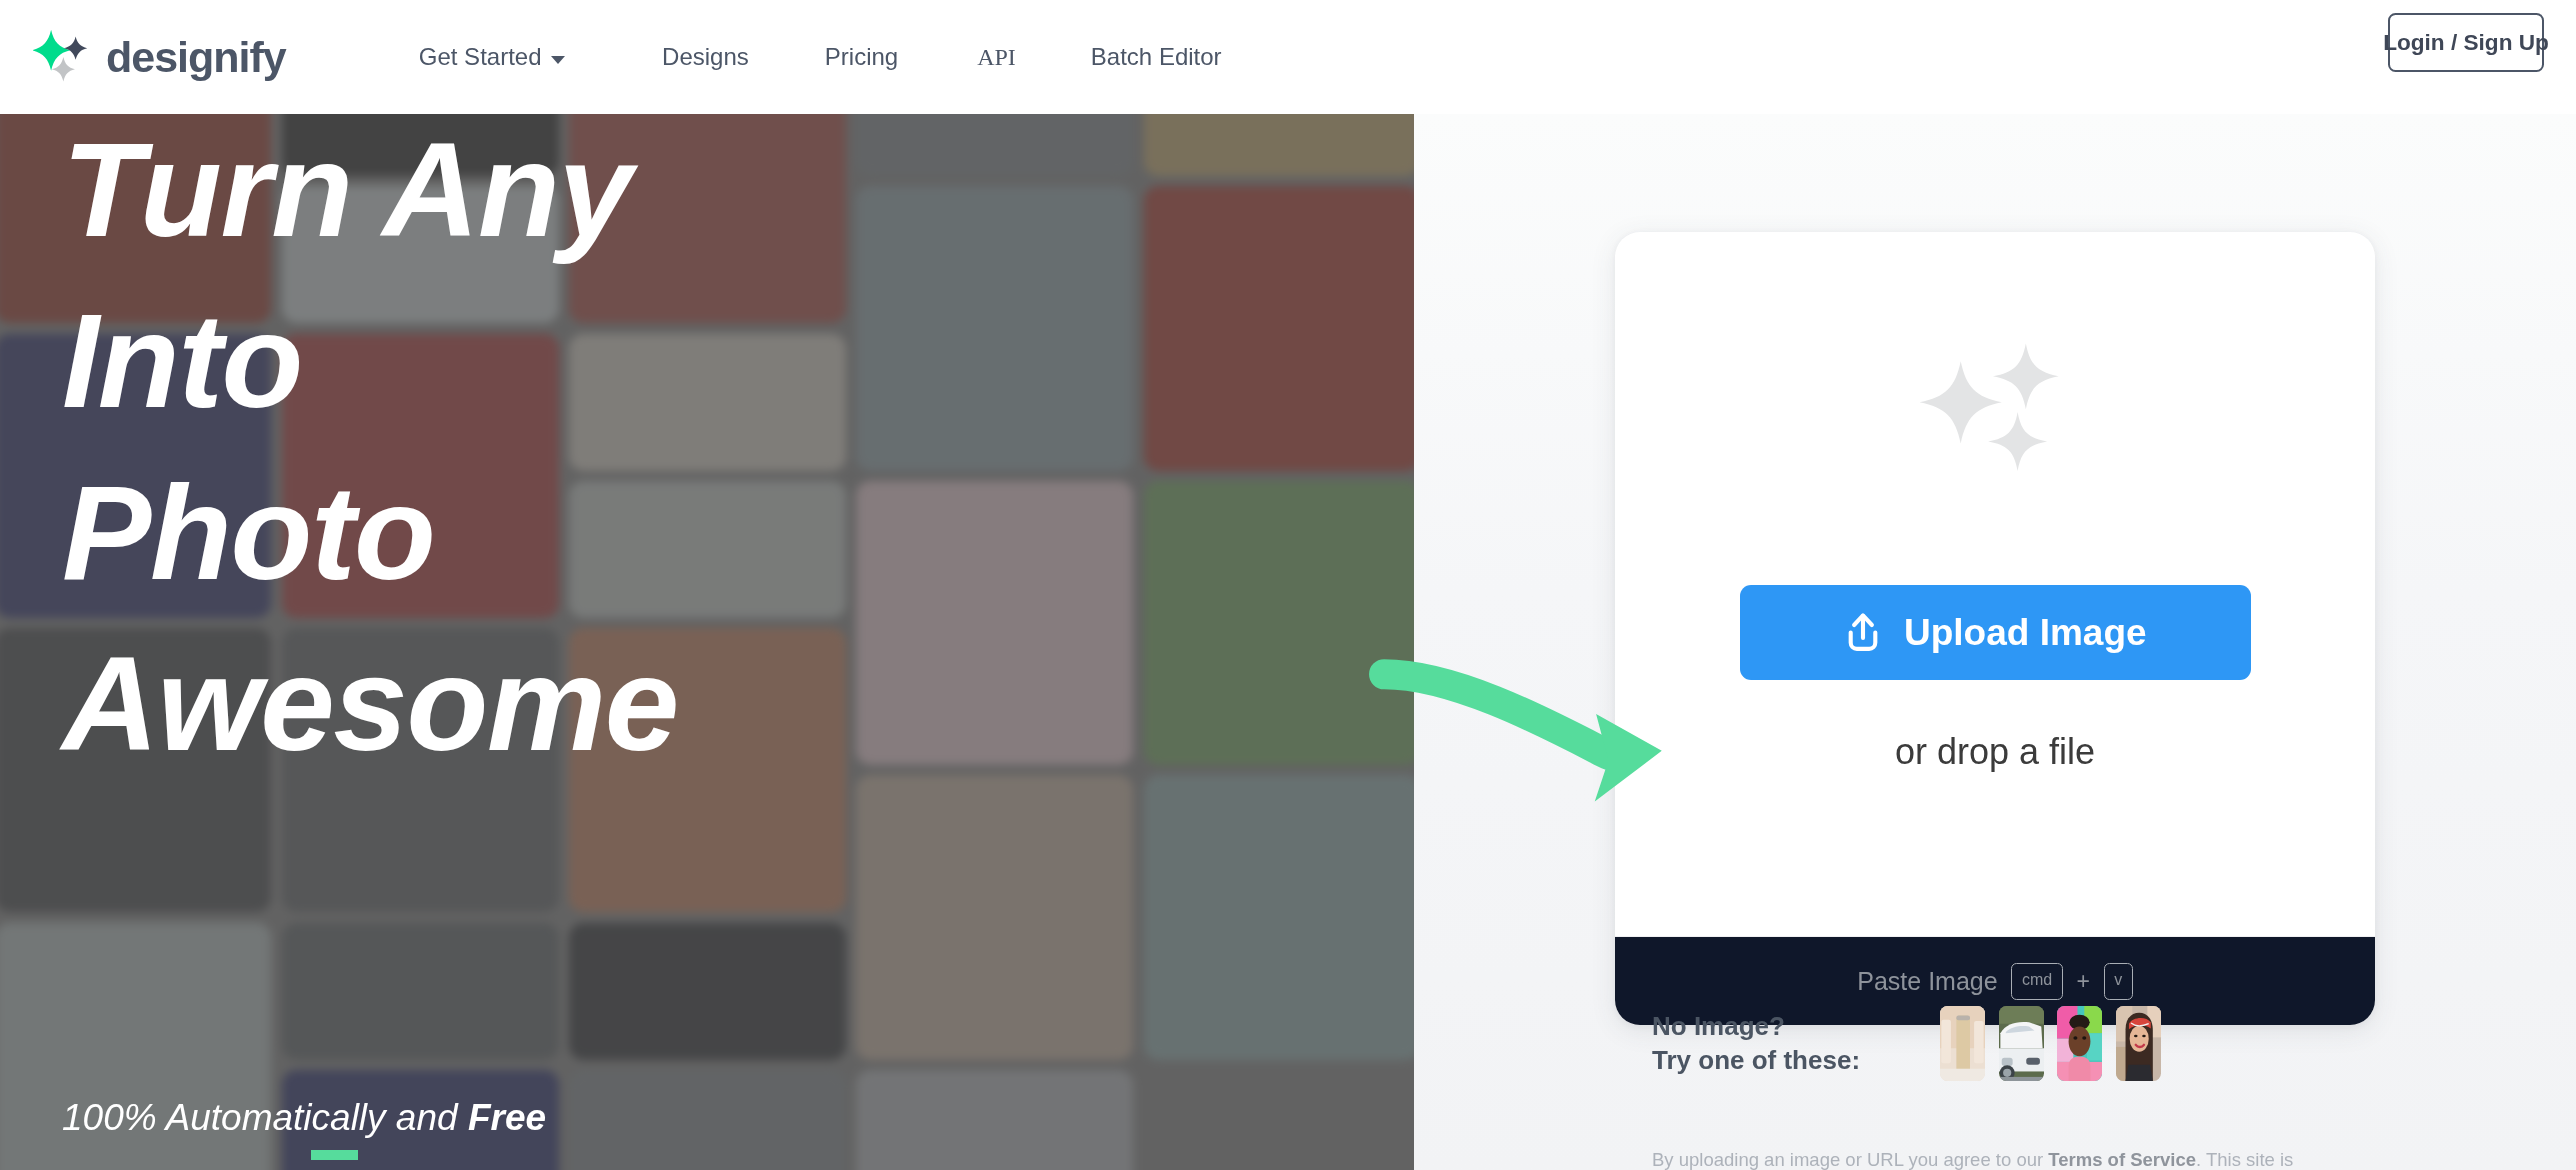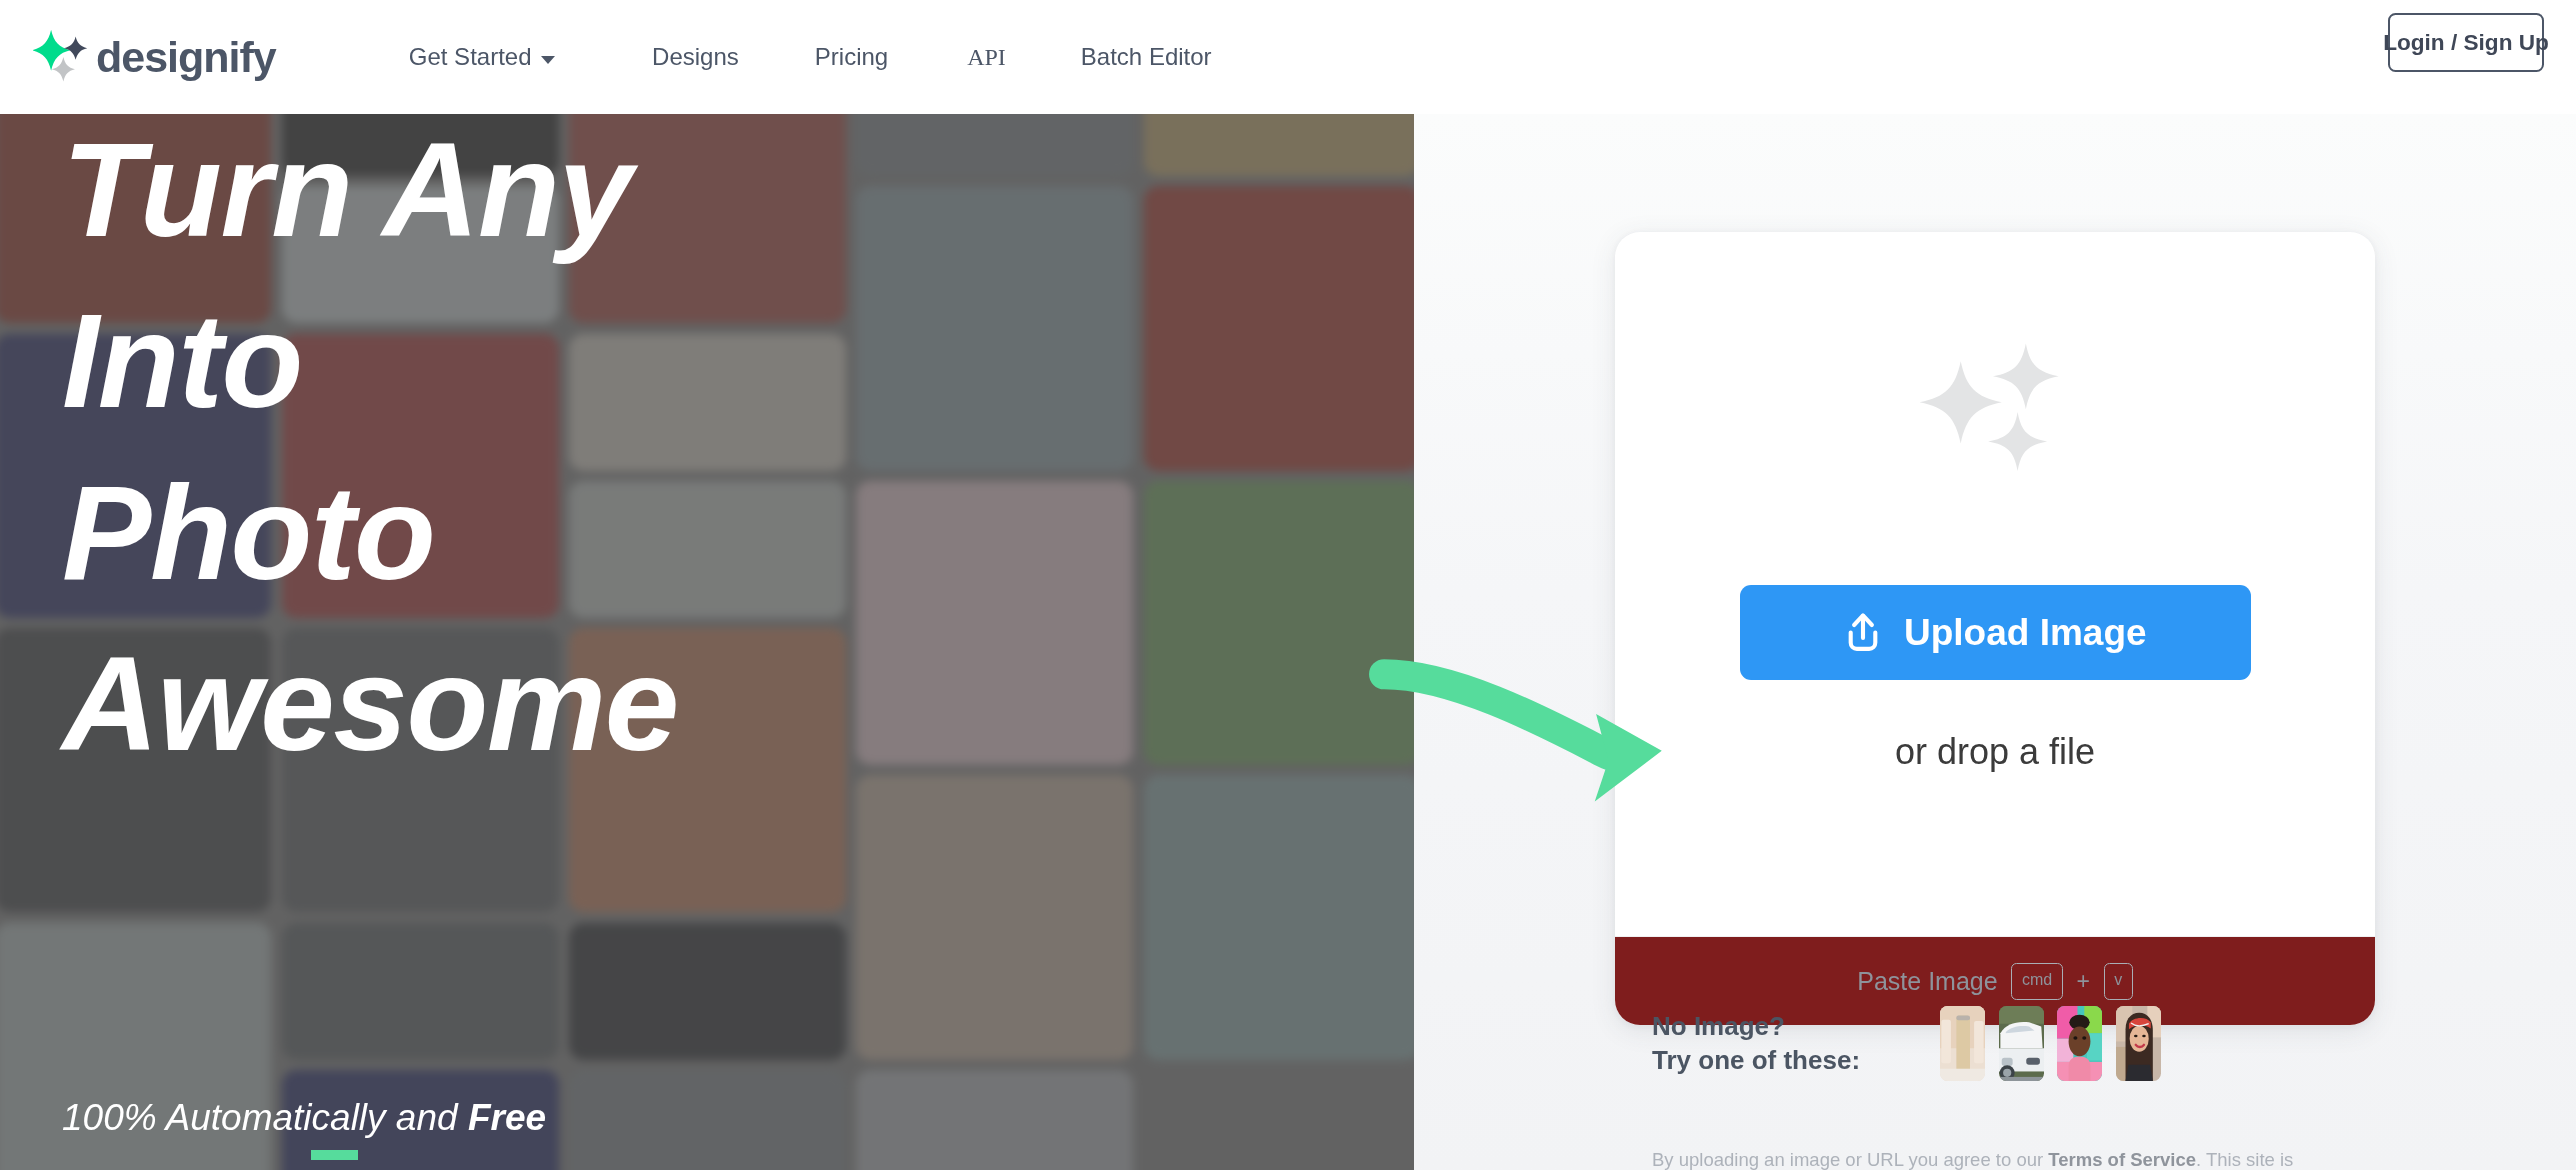--- a/index.html
+++ b/index.html
@@ -17,21 +17,21 @@
   
   .header {
     position: absolute; top: 0; left: 0;
     width: 2576px; height: 114px;
     background: #ffffff;
     display: flex; align-items: center;
     z-index: 40;
   }
   .brand {
     display: flex; align-items: center;
-    margin-left: 33px; gap: 5px;
+    margin-left: 33px; gap: 15px;
   }
   .brand-mark { position: relative; width: 58px; height: 60px; flex: none; }
   .brand-name {
     font-size: 43px; font-weight: bold; color: #4c5667;
     letter-spacing: -1px; line-height: 1;
   }
 
   .nav { display: flex; align-items: center; margin-left: 133px; gap: 13px; }
   .nav-item {
     font-size: 24px; color: #4c5667; font-weight: normal;
@@ -133,21 +133,21 @@
     gap: 20.6px; cursor: pointer;
     font-family: "Liberation Sans", sans-serif;
   }
   .drop-text {
     margin-top: 51px;
     font-size: 36px; color: #3b3b3b; font-weight: normal;
   }
   .paste-strip {
     position: absolute; bottom: 0; left: 0;
     width: 760px; height: 89px;
-    background: #7f1d1d;
+    background: #0f172a;
     border-top: 1.4px solid #f0f0f2;
     display: flex; align-items: center; justify-content: center;
     gap: 13.7px;
   }
   .paste-label { font-size: 25px; color: #8e939b; }
   .kbd {
     border: 1.4px solid #a9aeb5; border-radius: 5.5px;
     color: #8e939b; font-size: 16px;
     padding: 3.4px 9.6px 5.5px 9.6px;
     min-width: 27.4px; text-align: center;

